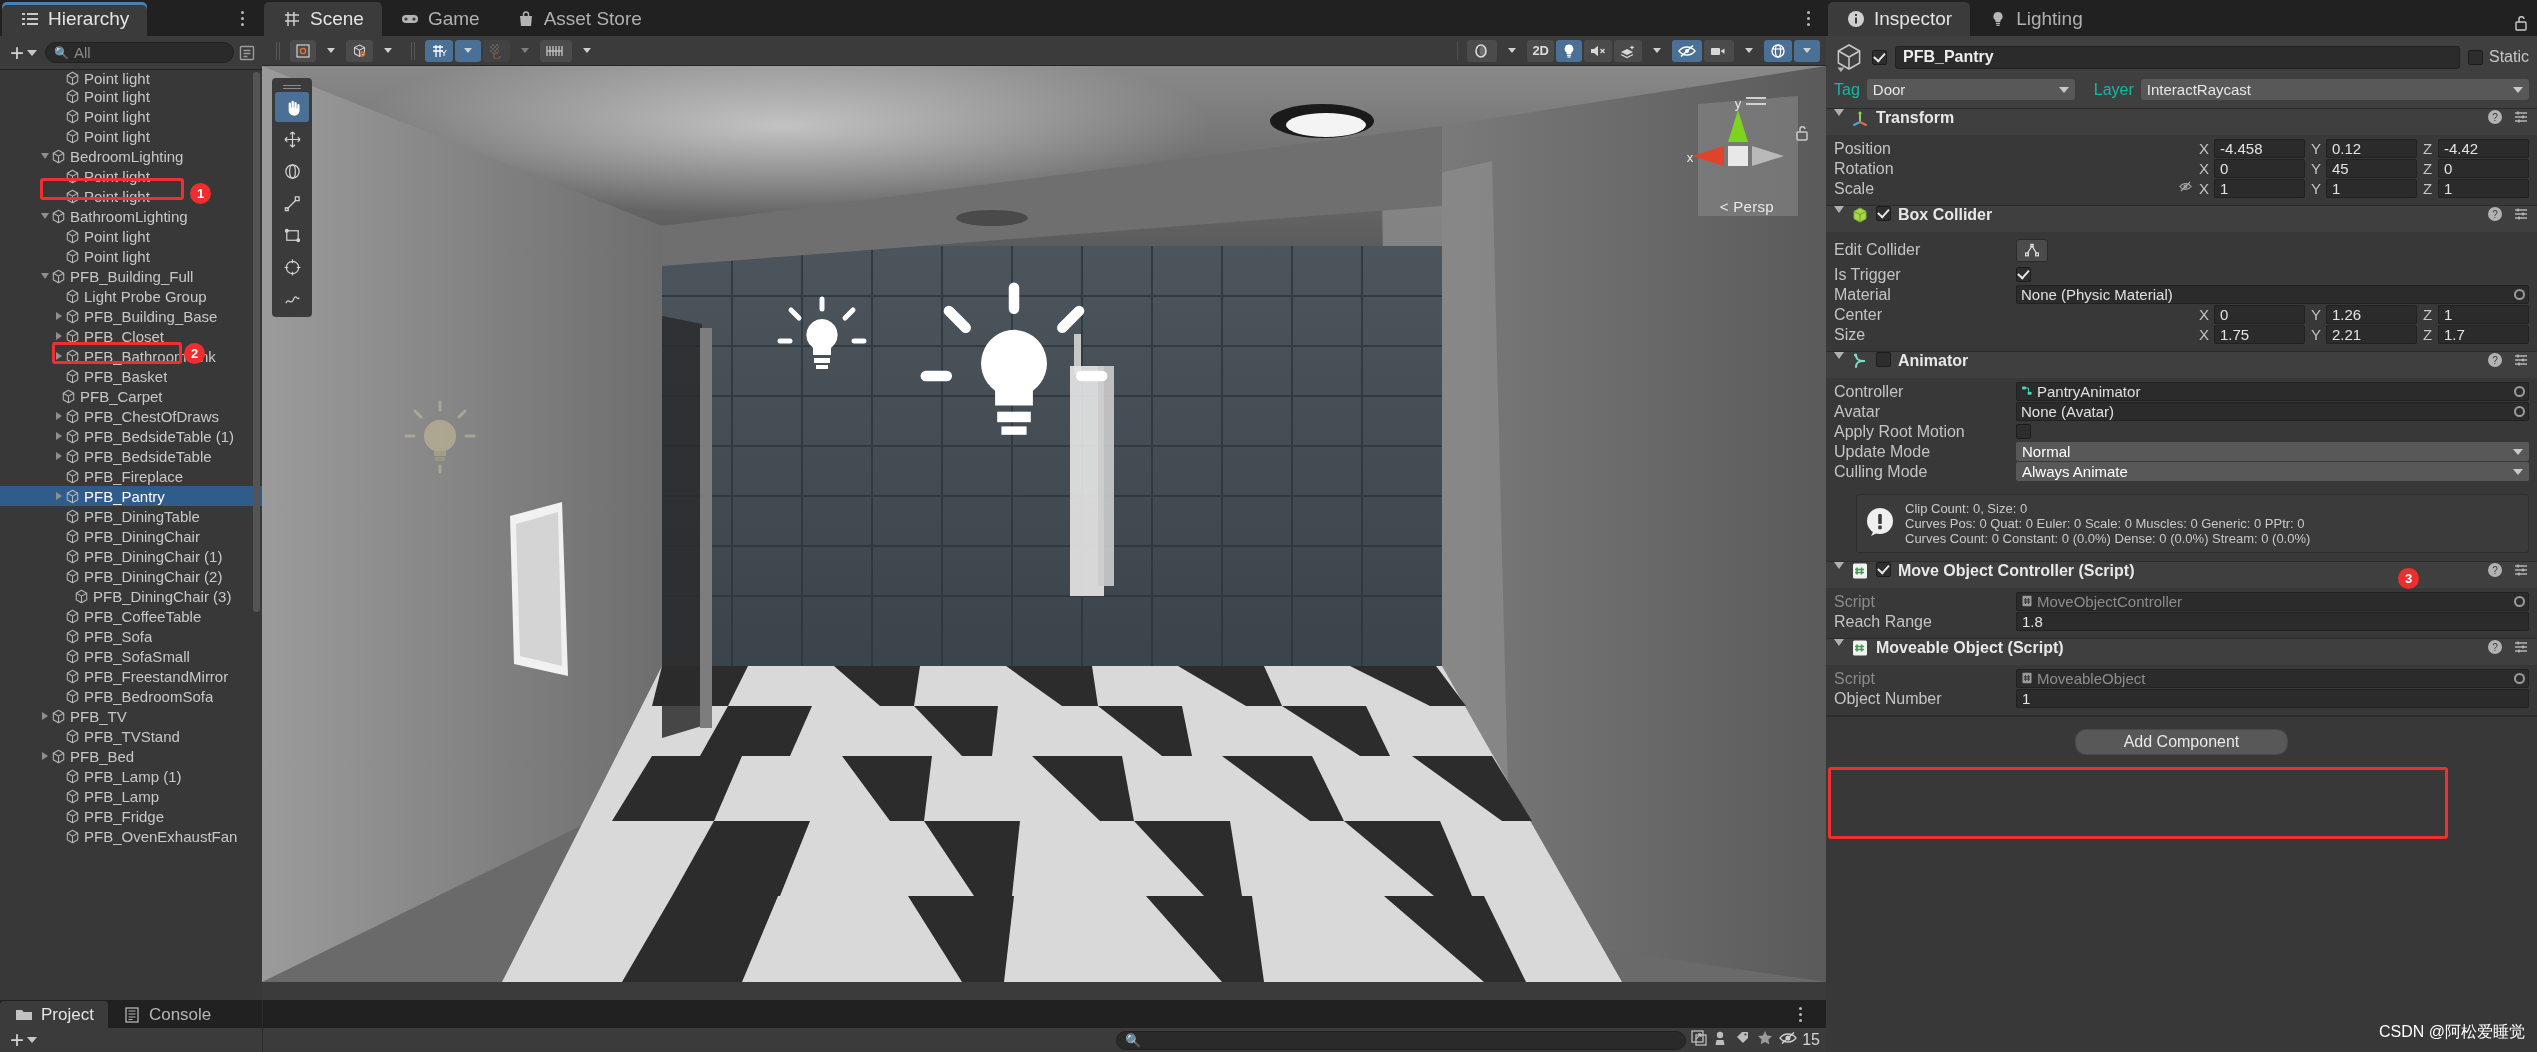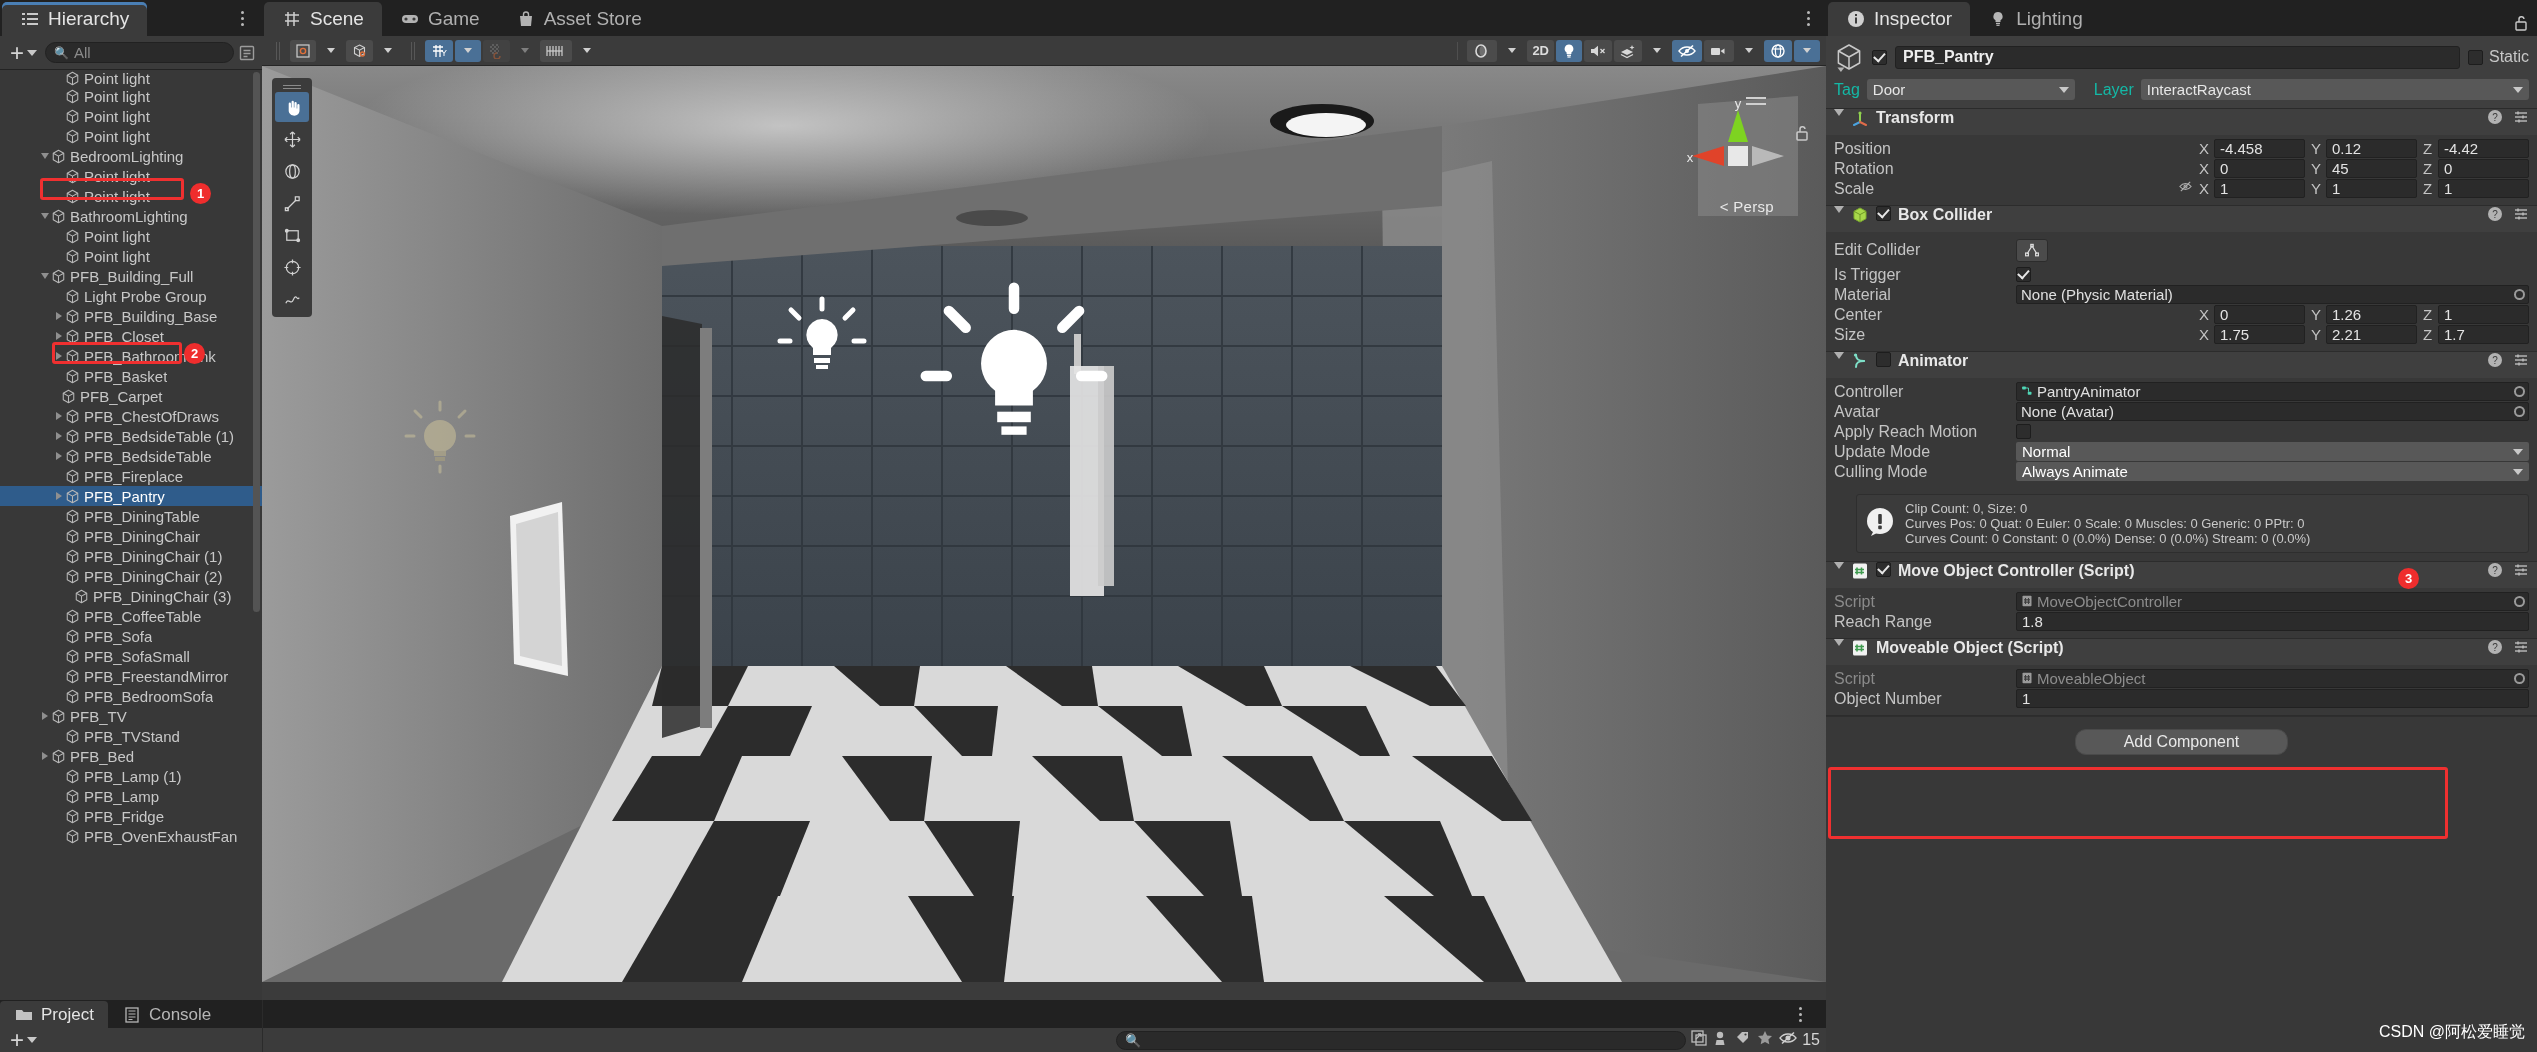--- a/index.html
+++ b/index.html
@@ -1425,21 +1425,21 @@
               </span>
             </div>
             <div class="prow">
               <span class="pname">Avatar</span>
               <span class="objfield">
                 <span>None (Avatar)</span>
                 <span class="circ"></span>
               </span>
             </div>
             <div class="prow">
-              <span class="pname">Apply Reach Motion</span>
+              <span class="pname">Apply Root Motion</span>
               <span class="chk "></span>
             </div>
             <div class="prow">
               <span class="pname">Update Mode</span>
               <span class="enumfield">
                 <span>Normal</span>
                 <span class="caret-dn" style="position:absolute;right:6px"></span>
               </span>
             </div>
             <div class="prow">

